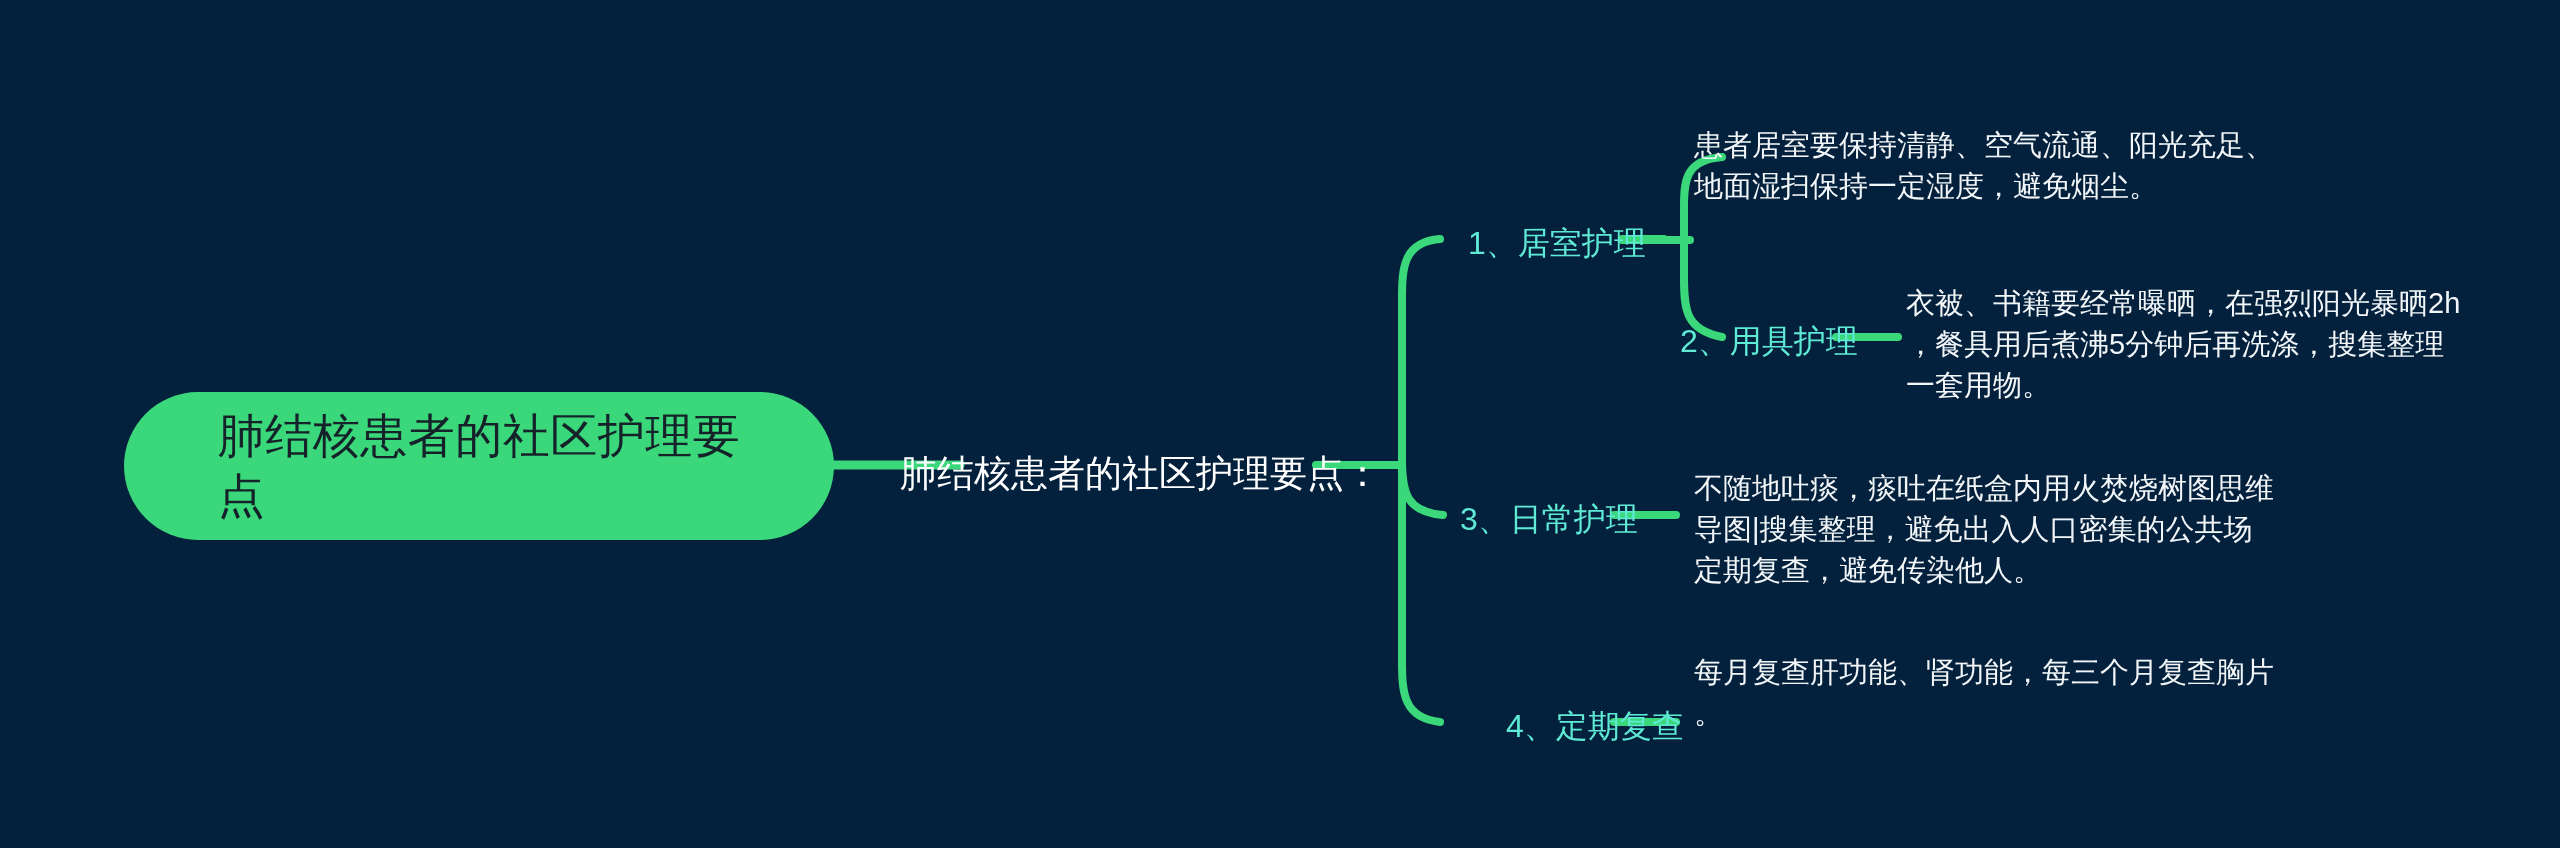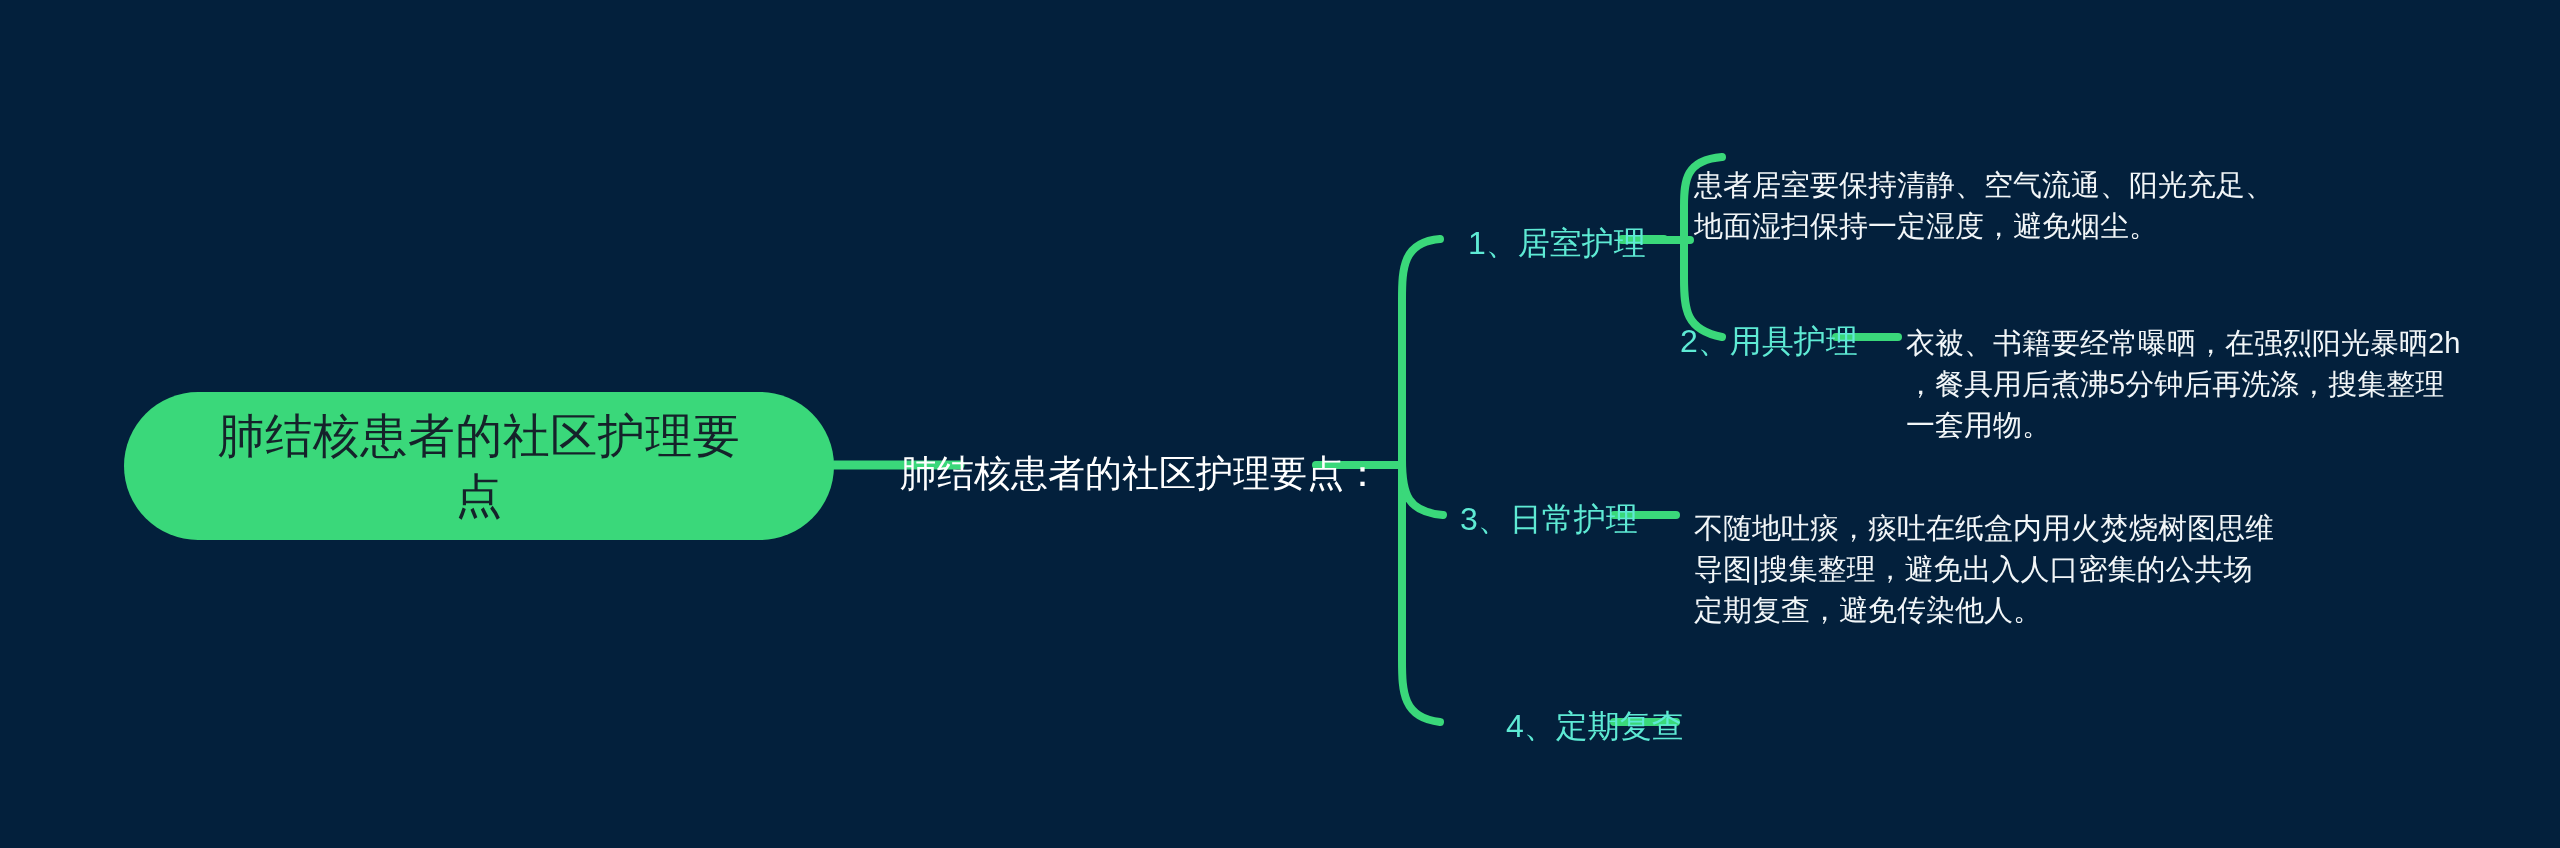--- a/index.html
+++ b/index.html
@@ -42,21 +42,21 @@
     display: flex;
     align-items: center;
     justify-content: center;
     box-sizing: border-box;
     padding: 0 46px;
   }
   .root-label {
     color: #15222a;
     font-size: 47px;
     line-height: 1.28;
-    text-align: center;
+    text-align: left;
     letter-spacing: 0.5px;
     white-space: pre-line;
   }
 
   
   .mid-node {
     position: absolute;
     left: 900px;
     top: 440px;
     height: 52px;
@@ -80,21 +80,20 @@
     white-space: nowrap;
   }
 
   
   .body-text {
     position: absolute;
     color: #f2f6f8;
     font-size: 29px;
     line-height: 1.42;
     white-space: pre-line;
-    margin-top: 40px;
   }
 </style>
 </head>
 <body>
 
 <div id="canvas">
 
   <svg id="wires" viewBox="0 0 2560 848" width="2560" height="848" xmlns="http://www.w3.org/2000/svg">
     <g fill="none" stroke="#3ad87a" stroke-linecap="round">
 
@@ -144,14 +143,16 @@
   <div class="body-text" style="left:1906px; top:283px; width:580px;">衣被、书籍要经常曝晒，在强烈阳光暴晒2h
 ，餐具用后煮沸5分钟后再洗涤，搜集整理
 一套用物。</div>
 
   <div class="branch-label" style="left:1460px; top:499px;">3、日常护理</div>
   <div class="body-text" style="left:1694px; top:468px; width:620px;">不随地吐痰，痰吐在纸盒内用火焚烧树图思维
 导图|搜集整理，避免出入人口密集的公共场
 定期复查，避免传染他人。</div>
 
   <div class="branch-label" style="left:1460px; top:706px;margin-left:46px;">4、定期复查</div>
+  <div class="body-text" style="left:1694px; top:652px; width:600px;">每月复查肝功能、肾功能，每三个月复查胸片
+。</div>
 
 </div>
 
 </body></html>

